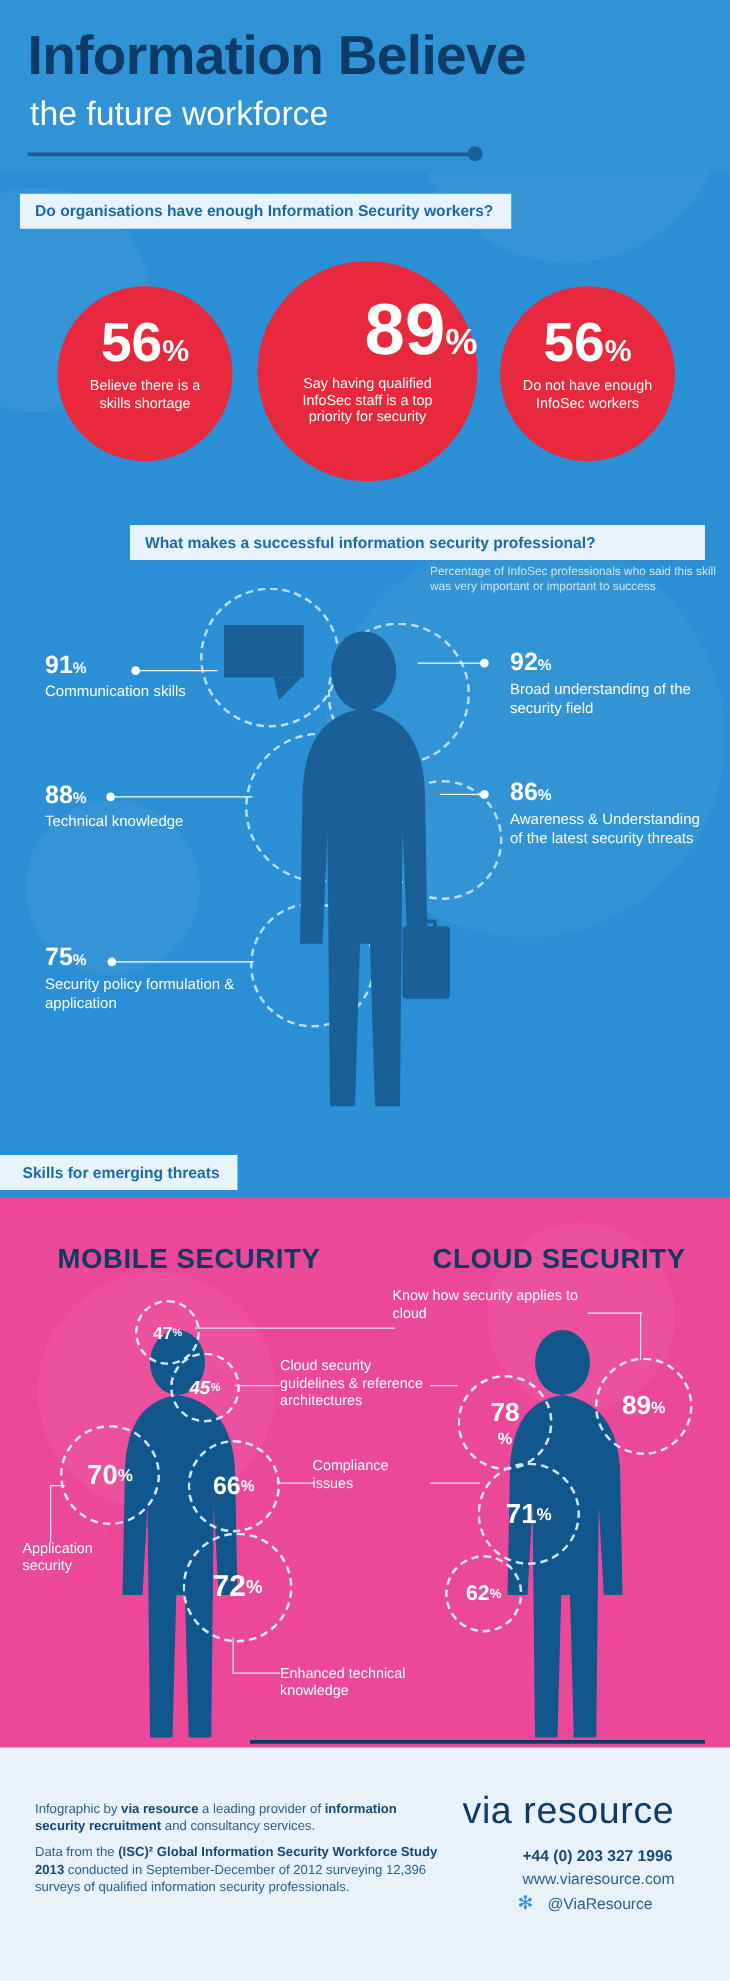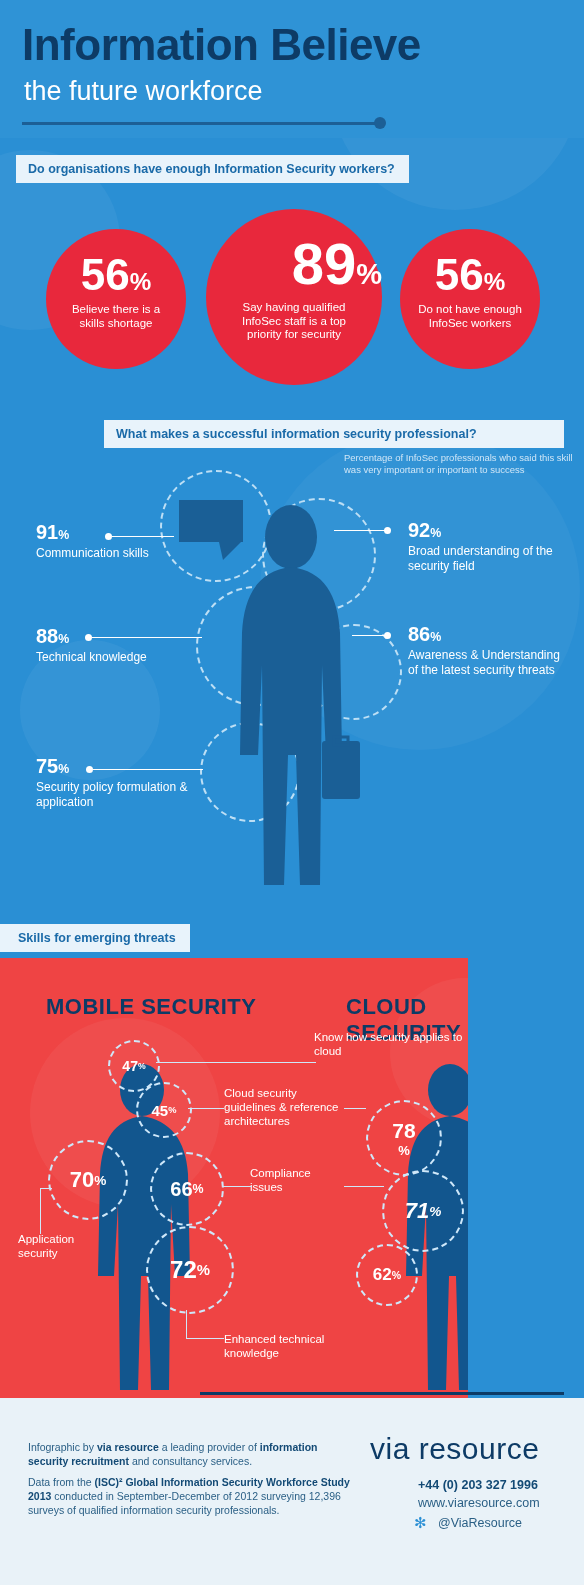--- a/index.html
+++ b/index.html
@@ -68,21 +68,21 @@
   .man{position:absolute;}
   .stat{position:absolute;}
   .stat .num{font-size:20px;font-weight:bold;line-height:1;}
   .stat .num .sym{font-size:0.62em;}
   .stat .lbl{font-size:12px;line-height:15px;margin-top:4px;color:#ffffff;}
   .stat.right{text-align:left;}
   .leader{position:absolute;background:#ffffff;height:1px;}
   .leaderdot{position:absolute;width:7px;height:7px;border-radius:50%;background:#ffffff;}
 
   
-  .threats{position:absolute;left:0;top:958px;width:468px;height:440px;background:#ef4444;overflow:hidden;}
+  .threats{position:absolute;left:0;top:958px;width:584px;height:440px;background:#ec4899;overflow:hidden;}
   .threats .bgblob{position:absolute;border-radius:50%;background:rgba(255,255,255,0.05);}
   .sechead{position:absolute;font-size:22px;font-weight:bold;color:#0d3b66;letter-spacing:0.5px;}
   .bubble{
     position:absolute;border:2px dashed #cfe8fa;border-radius:50%;
     display:flex;align-items:center;justify-content:center;
     font-weight:bold;color:#ffffff;
   }
   .bubble .sym{font-size:0.62em;}
   .tlabel{position:absolute;font-size:11.5px;line-height:14px;color:#ffffff;}
   .tline{position:absolute;background:#cfe8fa;height:1px;}
@@ -210,21 +210,21 @@
       <g fill="#12568e">
         <ellipse cx="62" cy="26" rx="22" ry="26"></ellipse>
         <path d="M62 52 C34 56 22 76 20 110 L18 212 L34 212 L38 140 L40 326 L58 326 L61 212 L68 212 L71 326 L89 326 L91 140 L95 212 L110 212 L108 110 C106 76 90 56 62 52 Z"></path>
       </g>
     </svg>
 
     <div class="bubble" style="left:108px;top:82px;width:48px;height:48px;font-size:14px;">
       <span>47</span>
         <span class="sym">%</span>
     </div>
-    <div class="bubble" style="left:136px;top:124px;width:52px;height:52px;font-size:15px;">
+    <div class="bubble" style="left:136px;top:124px;width:52px;height:52px;font-size:15px;font-style:italic;">
       <span>45</span>
         <span class="sym">%</span>
     </div>
     <div class="bubble" style="left:48px;top:182px;width:76px;height:76px;font-size:22px;">
       <span>70</span>
         <span class="sym">%</span>
     </div>
     <div class="bubble" style="left:150px;top:194px;width:70px;height:70px;font-size:20px;">
       <span>66</span>
         <span class="sym">%</span>
@@ -235,21 +235,21 @@
     </div>
 
     <div class="bubble" style="left:476px;top:128px;width:74px;height:74px;font-size:21px;">
       <span>89</span>
         <span class="sym">%</span>
     </div>
     <div class="bubble" style="left:366px;top:142px;width:72px;height:72px;font-size:21px;flex-direction:column;">
       <span>78</span>
         <span class="sym">%</span>
     </div>
-    <div class="bubble" style="left:382px;top:212px;width:78px;height:78px;font-size:22px;font-style:italic;">
+    <div class="bubble" style="left:382px;top:212px;width:78px;height:78px;font-size:22px;">
       <span>71</span>
         <span class="sym">%</span>
     </div>
     <div class="bubble" style="left:356px;top:286px;width:58px;height:58px;font-size:17px;">
       <span>62</span>
         <span class="sym">%</span>
     </div>
 
     <div class="tlabel" style="left:18px;top:274px;width:90px;">Application security</div>
     <div class="tlabel" style="left:224px;top:374px;width:140px;">Enhanced technical knowledge</div>

